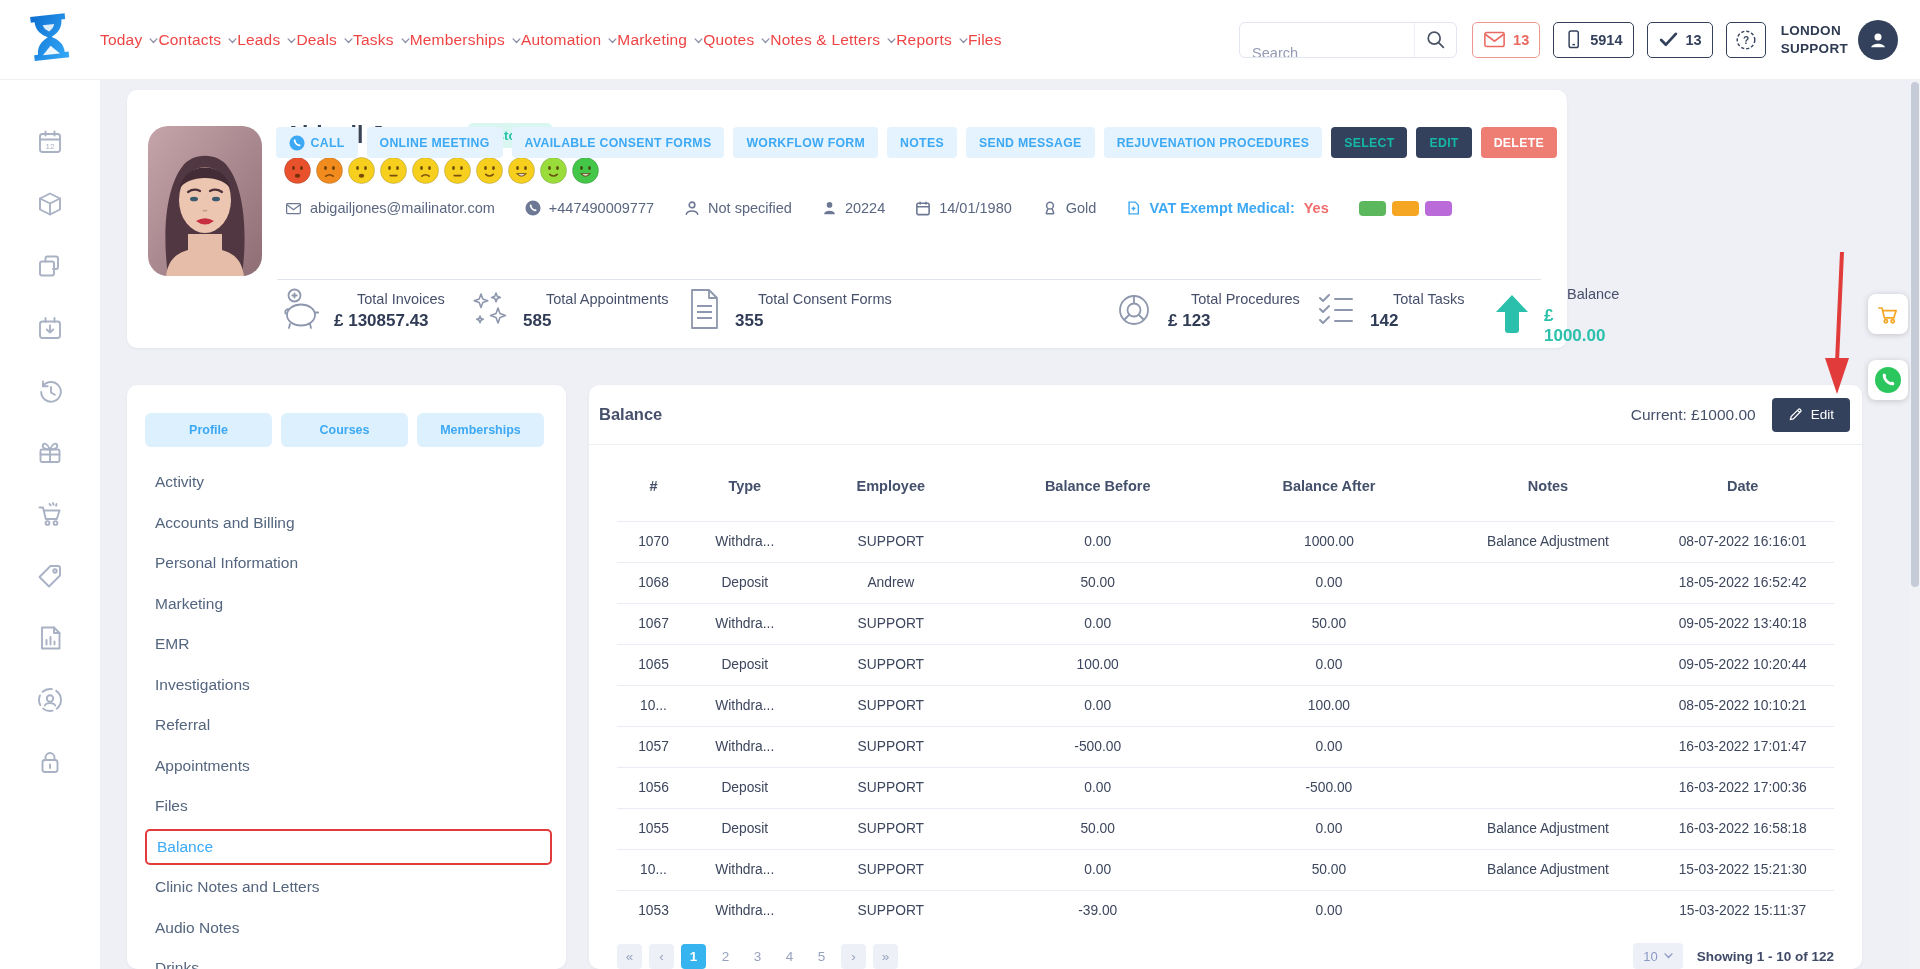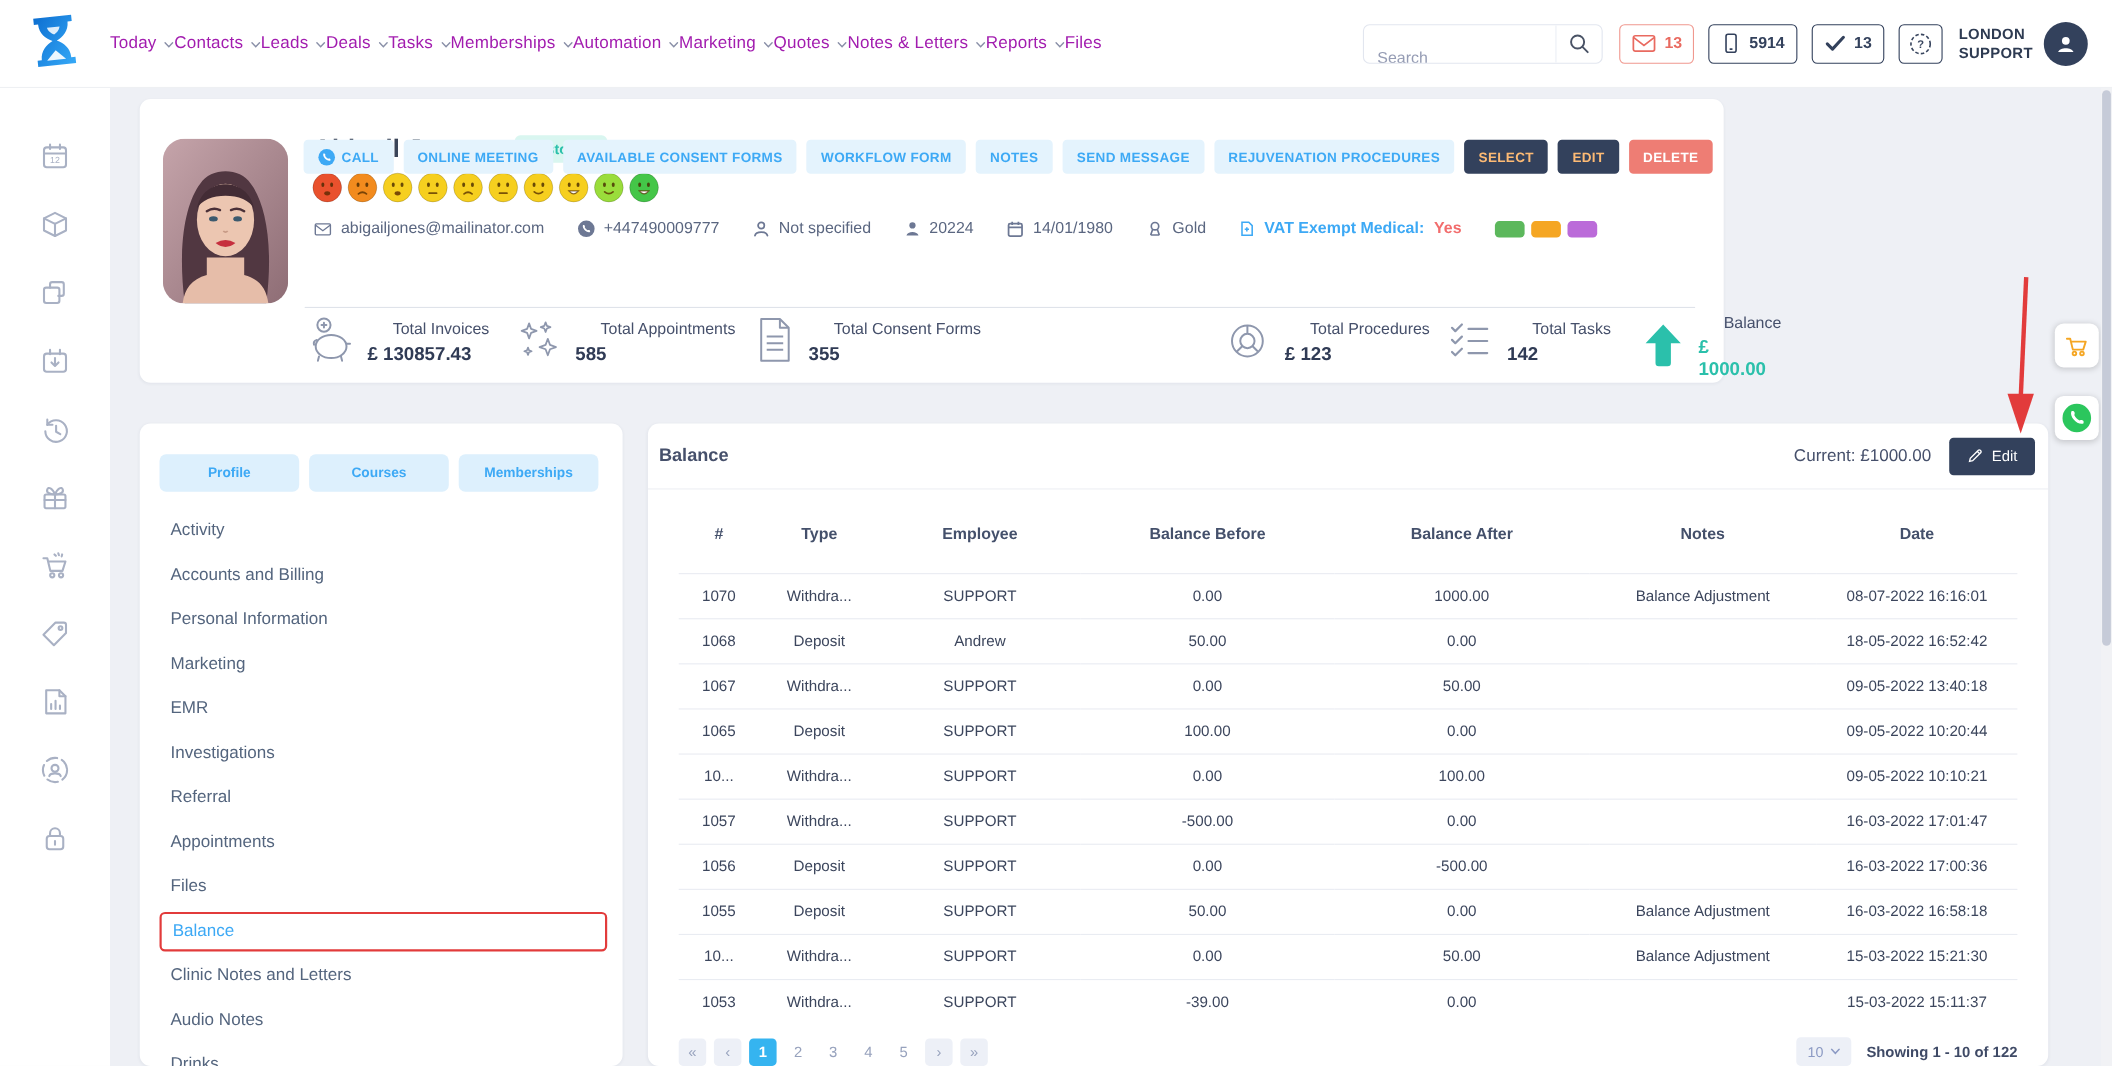--- a/index.html
+++ b/index.html
@@ -3,21 +3,21 @@
 <meta charset="utf-8">
 <style>
   * { box-sizing: border-box; margin: 0; padding: 0; }
   html,body { width:1920px; height:969px; overflow:hidden; }
   body { font-family:"Liberation Sans","DejaVu Sans",sans-serif; background:#eef0f5; color:#3c465d; position:relative; }
   .app { position:absolute; inset:0; }
 
   
   header { position:absolute; top:0; left:0; right:0; height:80px; background:#fff; display:flex; align-items:center; border-bottom:1px solid #eef0f3; z-index:6; }
   .logo { width:100px; display:flex; justify-content:center; align-items:center; cursor:pointer; }
-  nav { display:flex; align-items:center; color:#a21caf; font-size:15.5px; white-space:nowrap; }
+  nav { display:flex; align-items:center; color:#ef4444; font-size:15.5px; white-space:nowrap; }
   .nav-item { display:flex; align-items:center; gap:7px; cursor:pointer; letter-spacing:.2px; }
   .nav-item svg { margin-top:2px; }
   .search { margin-left:auto; width:218px; height:36px; border:1px solid #e2e6ef; border-radius:6px; display:flex; align-items:center; background:#fff; overflow:hidden; }
   .search input { border:none; outline:none; flex:1; min-width:0; padding:0 12px; font-size:14.5px; color:#3c465d; font-family:inherit; background:transparent;margin-top:26px; }
   .search input::placeholder { color:#959cb4; }
   .search-btn { width:42px; height:100%; display:flex; align-items:center; justify-content:center; border-left:1px solid #eceff5; cursor:pointer; }
   .badges { display:flex; align-items:center; gap:13px; margin-left:15px; }
   .badge { height:36px; min-width:60px; padding:0 10px; border:1.6px solid #33415c; border-radius:5px; display:flex; align-items:center; justify-content:center; gap:7px; font-size:14.5px; font-weight:bold; color:#33415c; background:#fff; cursor:pointer; }
   .badge.mail { border-color:#f0988f; color:#e96a60; }
   .badge.sq { min-width:40px; width:40px; padding:0; }
@@ -43,21 +43,21 @@
   .mood { cursor:pointer; display:flex; }
   .contact { position:absolute; left:158px; top:110px; display:flex; align-items:center; gap:30px; font-size:14.5px; color:#5a6680; white-space:nowrap; }
   .c-item { display:flex; align-items:center; gap:8px; }
   .vat-label { color:#3da9f5; font-weight:bold; }
   .vat-value { color:#f26d6d; font-weight:bold; margin-left:1px; }
   .tags { display:flex; gap:6px; }
   .tag { width:27px; height:15px; border-radius:4px; }
   .actions { position:absolute; right:10px; top:37px; display:flex; gap:9px; }
   .abtn { border:none; border-radius:4px; font-size:12.3px; font-weight:bold; padding:0 13px; height:31px; letter-spacing:.3px; cursor:pointer; font-family:inherit; display:flex; align-items:center; gap:6px; white-space:nowrap; }
   .abtn.light { background:#e4f3fd; color:#3da9f5; }
-  .abtn.dark { background:#33415c; color:#fdba74; }
+  .abtn.dark { background:#33415c; color:#14b8a6; }
   .abtn.danger { background:#ee7d74; color:#fff; }
   .divider { position:absolute; left:150px; right:26px; top:189px; height:1px; background:#dfe3ea; }
   .stats { position:absolute; left:0; top:196px; width:100%; height:56px; }
   .stat { position:absolute; display:flex; align-items:center; gap:12px; }
   .stat:nth-child(1){left:153px} .stat:nth-child(2){left:342px} .stat:nth-child(3){left:558px}
   .stat:nth-child(4){left:985px} .stat:nth-child(5){left:1187px} .stat:nth-child(6){left:1365px}
   .s-txt { display:flex; flex-direction:column; }
   .s-label { font-size:14.5px; color:#46506b; margin-bottom:4px;margin-left:23px; }
   .s-value { font-size:17px; font-weight:bold; color:#303b55; }
   .stat.accent .s-value { color:#2bc0ab; }
@@ -626,21 +626,21 @@
                 <td></td>
                 <td>09-05-2022 10:20:44</td>
               </tr>
               <tr>
                 <td>10...</td>
                 <td>Withdra...</td>
                 <td>SUPPORT</td>
                 <td>0.00</td>
                 <td>100.00</td>
                 <td></td>
-                <td>09-05-2022 10:10:21</td>
+                <td>08-05-2022 10:10:21</td>
               </tr>
               <tr>
                 <td>1057</td>
                 <td>Withdra...</td>
                 <td>SUPPORT</td>
                 <td>-500.00</td>
                 <td>0.00</td>
                 <td></td>
                 <td>16-03-2022 17:01:47</td>
               </tr>

